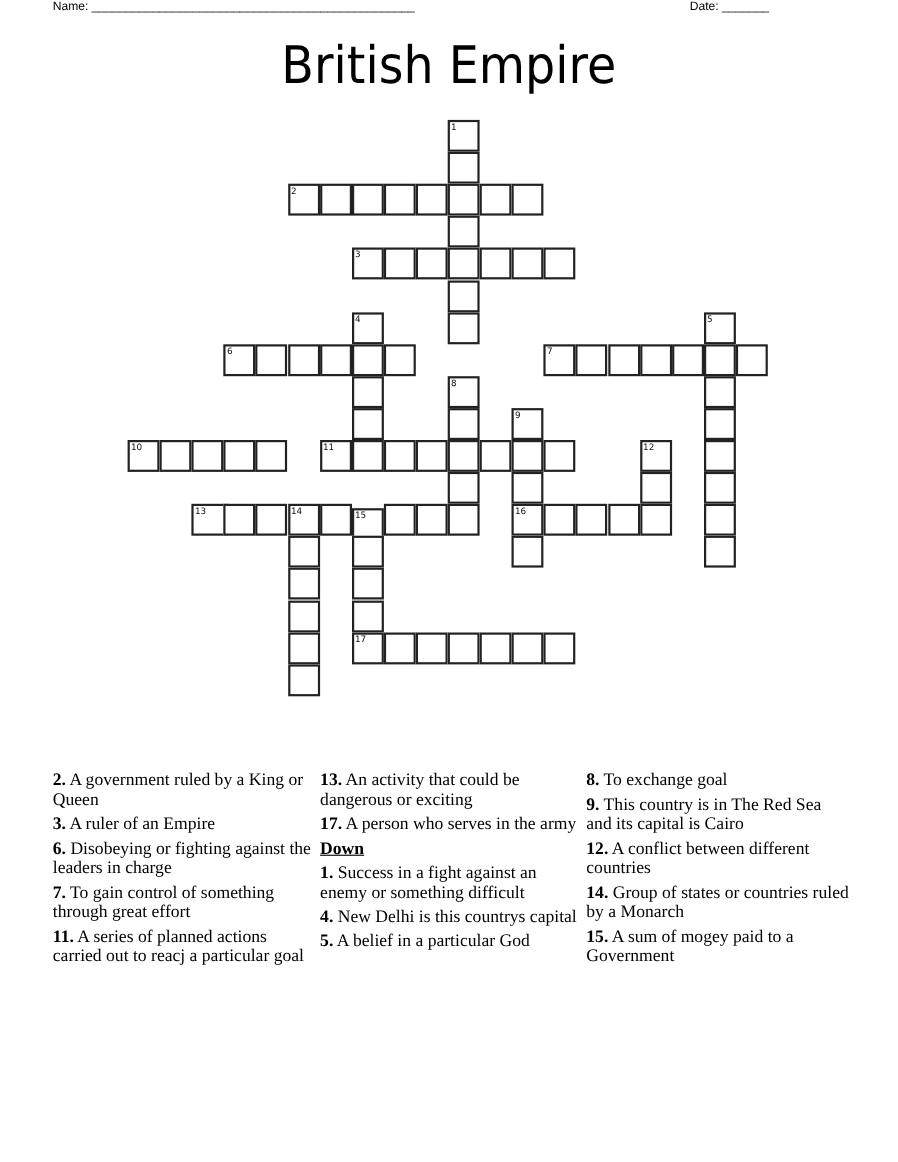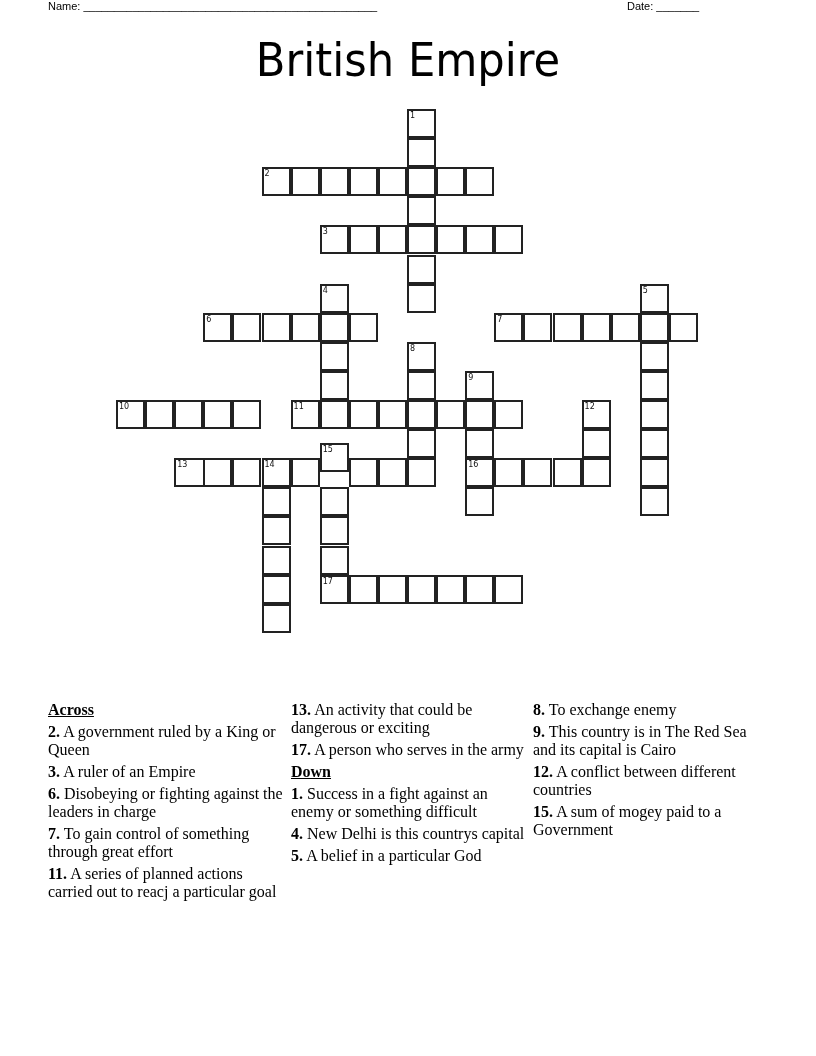--- a/index.html
+++ b/index.html
@@ -129,21 +129,21 @@
     <div class="cell" style="left: 465.6px; top: 349.2px;"></div>
     <div class="cell" style="left: 58.2px; top: 349.2px; padding-left: 30px;">
       <span class="num">13</span>
     </div>
     <div class="cell" style="left: 87.3px; top: 349.2px;"></div>
     <div class="cell" style="left: 116.4px; top: 349.2px;"></div>
     <div class="cell" style="left: 145.5px; top: 349.2px;">
       <span class="num">14</span>
     </div>
     <div class="cell" style="left: 174.6px; top: 349.2px;"></div>
-    <div class="cell" style="left: 203.7px; top: 334px;">
+    <div class="cell" style="left: 203.7px; top: 353px;">
       <span class="num">15</span>
     </div>
     <div class="cell" style="left: 232.8px; top: 349.2px;"></div>
     <div class="cell" style="left: 261.9px; top: 349.2px;"></div>
     <div class="cell" style="left: 145.5px; top: 378.3px;"></div>
     <div class="cell" style="left: 145.5px; top: 407.4px;"></div>
     <div class="cell" style="left: 145.5px; top: 436.5px;"></div>
     <div class="cell" style="left: 145.5px; top: 465.6px;"></div>
     <div class="cell" style="left: 145.5px; top: 494.7px;"></div>
     <div class="cell" style="left: 203.7px; top: 378.3px;"></div>
@@ -157,35 +157,35 @@
     <div class="cell" style="left: 436.5px; top: 349.2px;"></div>
     <div class="cell" style="left: 232.8px; top: 465.6px;"></div>
     <div class="cell" style="left: 261.9px; top: 465.6px;"></div>
     <div class="cell" style="left: 291px; top: 465.6px;"></div>
     <div class="cell" style="left: 320.1px; top: 465.6px;"></div>
     <div class="cell" style="left: 349.2px; top: 465.6px;"></div>
     <div class="cell" style="left: 378.3px; top: 465.6px;"></div>
   </div>
 
 <div class="col col1">
-  <div class="section-head">Across</div>
   <div class="clue"><b>2.</b> <span>A government ruled by a King or Queen</span></div>
   <div class="clue"><b>3.</b> <span>A ruler of an Empire</span></div>
   <div class="clue"><b>6.</b> <span>Disobeying or fighting against the leaders in charge</span></div>
   <div class="clue"><b>7.</b> <span>To gain control of something through great effort</span></div>
   <div class="clue"><b>11.</b> <span>A series of planned actions carried out to reacj a particular goal</span></div>
 </div>
 
 <div class="col col2">
   <div class="clue"><b>13.</b> <span>An activity that could be dangerous or exciting</span></div>
   <div class="clue"><b>17.</b> <span>A person who serves in the army</span></div>
   <div class="section-head">Down</div>
   <div class="clue"><b>1.</b> <span>Success in a fight against an enemy or something difficult</span></div>
   <div class="clue"><b>4.</b> <span>New Delhi is this countrys capital</span></div>
   <div class="clue"><b>5.</b> <span>A belief in a particular God</span></div>
 </div>
 
 <div class="col col3">
-  <div class="clue"><b>8.</b> <span>To exchange enemy</span></div>
+  <div class="clue"><b>8.</b> <span>To exchange goal</span></div>
   <div class="clue"><b>9.</b> <span>This country is in The Red Sea and its capital is Cairo</span></div>
   <div class="clue"><b>12.</b> <span>A conflict between different countries</span></div>
+  <div class="clue"><b>14.</b> <span>Group of states or countries ruled by a Monarch</span></div>
   <div class="clue"><b>15.</b> <span>A sum of mogey paid to a Government</span></div>
 </div>
 
 </body></html>

